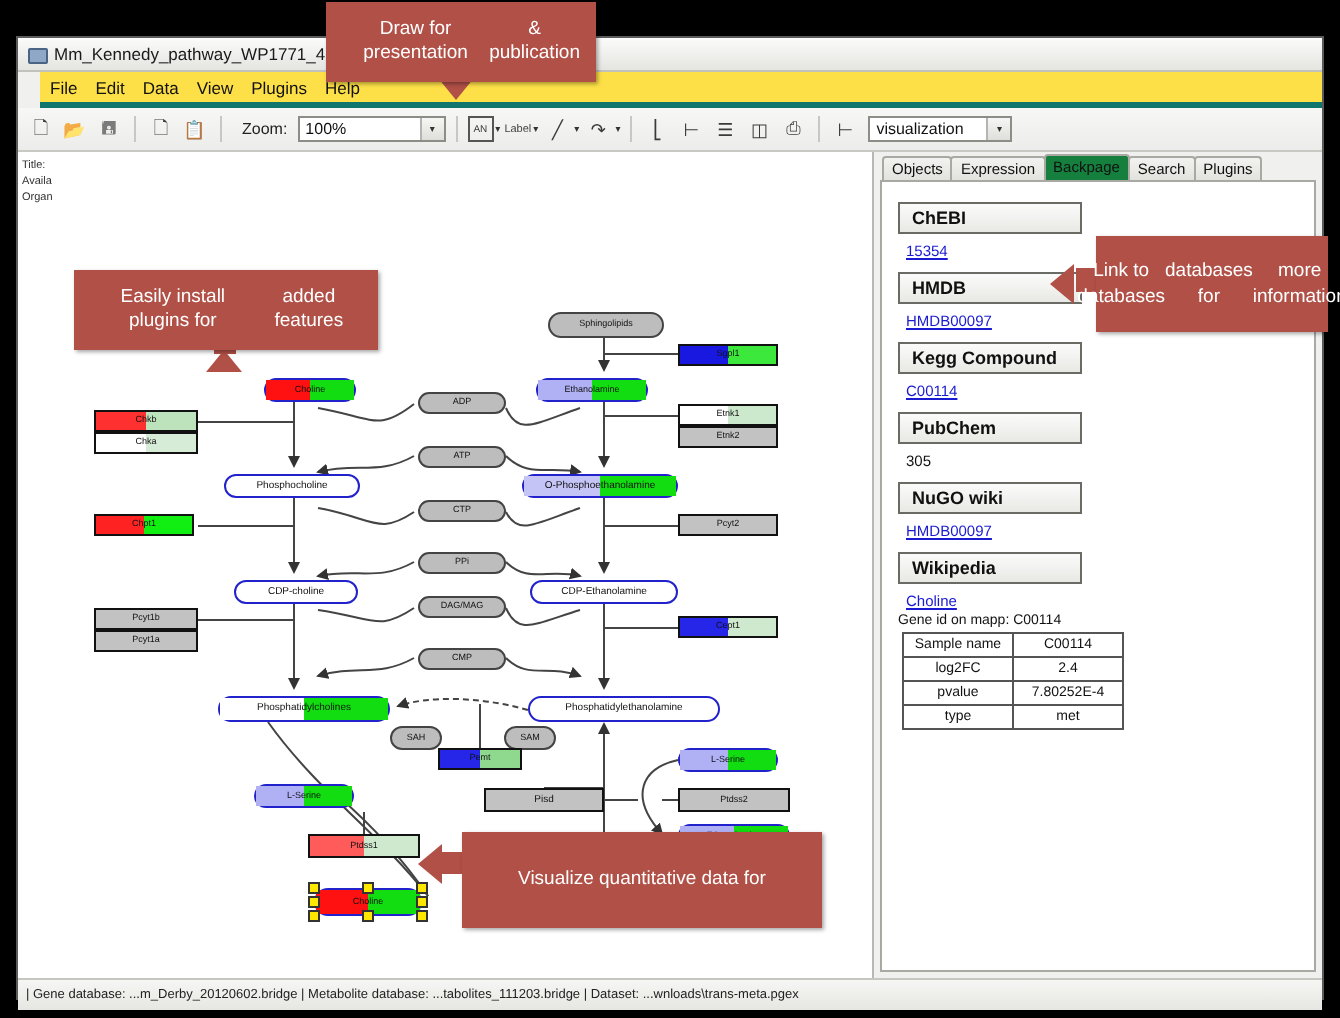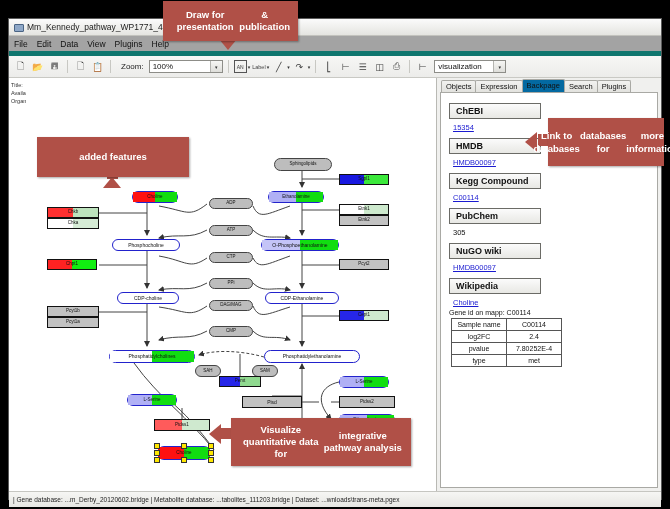--- a/index.html
+++ b/index.html
@@ -10,22 +10,22 @@
 
   
   .titlebar{height:16px;background:linear-gradient(#fbfbfb,#e4e4e0);
             border-bottom:1px solid #c2c2bd;display:flex;align-items:center;padding:0 4px;}
   .tb-ico{width:10px;height:10px;margin-right:4px;position:relative;flex:0 0 auto;}
   .tb-ico:before{content:"";position:absolute;left:1px;top:2px;width:8px;height:6px;
      background:#8fa8c8;border:1px solid #4a6484;border-radius:1px;}
   .tb-title{font-size:8.5px;color:#1a1a1a;white-space:nowrap;overflow:hidden;}
 
   
-  .menubar{height:15px;background:#a3a3a3;border-bottom:5px solid #0f766e;
-           display:flex;align-items:center;padding-left:5px;}
+  .menubar{height:15px;background:#fde047;border-bottom:3px solid #0f766e;
+           display:flex;align-items:center;padding-left:5px;margin-left:11px;}
   .menubar span{font-size:8.5px;color:#111;margin-right:9px;cursor:default;}
 
   
   .toolbar{height:21px;background:linear-gradient(#f7f7f5,#ececea);
            border-bottom:1px solid #c9c9c4;display:flex;align-items:center;padding-left:4px;gap:2px;}
   .tbtn{width:15px;height:15px;display:flex;align-items:center;justify-content:center;
         font-size:9px;color:#3a3a3a;}
   .tsep{width:1px;height:13px;background:#c8c8c3;margin:0 3px;}
   .zoomlbl{font-size:8px;color:#222;margin:0 3px 0 5px;}
   .combo{height:13px;border:1px solid #8d8d88;background:#fff;display:flex;align-items:center;
@@ -41,21 +41,21 @@
   .canvaswrap{position:relative;width:427px;background:#fff;border-right:1px solid #b9b9b4;overflow:hidden;}
   .sidepanel{flex:1;background:#f0f0ee;display:flex;flex-direction:column;}
 
   
   .meta{position:absolute;left:2px;top:3px;font-size:5.5px;color:#333;line-height:8px;}
 
   
   .tabs{display:flex;height:14px;align-items:flex-end;padding-left:4px;background:#f0f0ee;}
   .tab{font-size:7.5px;padding:1px 4px 1px;border:1px solid #a9a9a4;border-bottom:none;
        background:linear-gradient(#f2f2f0,#e2e2de);color:#111;margin-right:-1px;border-radius:2px 2px 0 0;}
-  .tab.sel{background:#0369a1;padding-bottom:2px;position:relative;z-index:2;font-weight:normal;}
+  .tab.sel{background:#15803d;padding-bottom:2px;position:relative;z-index:2;font-weight:normal;}
   .panelbody{flex:1;background:#fff;border:1px solid #a9a9a4;margin:0 3px 3px 3px;
              overflow:hidden;position:relative;padding:6px 0 0 8px;}
   .dbhdr{display:inline-block;min-width:78px;border:1px solid #6b6b66;
          background:linear-gradient(#fbfbfb,#e8e8e4);font-size:9px;font-weight:bold;color:#111;
          padding:2px 6px;margin-top:4px;}
   .dblink{display:block;font-size:7.5px;color:#1a1ad0;text-decoration:underline;margin:4px 0 2px 4px;}
   .dbplain{display:block;font-size:7.5px;color:#111;margin:4px 0 2px 4px;}
   .exp-title{font-size:9.5px;font-weight:bold;color:#000;margin:10px 0 6px 0;}
   .geneid{font-size:7px;color:#111;margin-bottom:2px;}
   table.exp{border-collapse:collapse;margin-left:2px;}
@@ -74,21 +74,21 @@
   .metab-grey{border:1px solid #444;border-radius:7px;background:#bdbdbd;}
   .gene{border:1px solid #111;background:#c0c0c0;}
   .lbl{position:relative;z-index:3;pointer-events:none;}
   .half{position:absolute;top:0;bottom:0;}
   svg.curves{position:absolute;left:0;top:0;width:427px;height:413px;}
 
   
   .handle{position:absolute;width:4px;height:4px;background:#ffe800;border:1px solid #333;}
 
   
-  .callout{position:absolute;background:#b05047;color:#fff;font-weight:bold;text-align:center;
+  .callout{position:absolute;background:#b05047;color:#fff;font-weight:normal;text-align:center;
            font-size:9.5px;line-height:12px;box-shadow:1px 1px 2px rgba(0,0,0,.35);z-index:40;
            display:flex;align-items:center;justify-content:center;padding:20px 8px;box-sizing:border-box;}
   .arrow-dn{position:absolute;width:0;height:0;border-left:9px solid transparent;
             border-right:9px solid transparent;border-top:11px solid #b05047;z-index:39;}
   .arrow-up{position:absolute;width:0;height:0;border-left:9px solid transparent;
             border-right:9px solid transparent;border-bottom:11px solid #b05047;z-index:39;}
   .arrow-lf{position:absolute;width:0;height:0;border-top:10px solid transparent;
             border-bottom:10px solid transparent;border-right:12px solid #b05047;z-index:39;}
   .stem{position:absolute;background:#b05047;z-index:38;}
 </style>
@@ -362,28 +362,28 @@
             <span class="lbl" style="font-size: 4.5px;">Ptdss2</span>
           </div>
           <div class="node gene" style="left: 145px; top: 341px; width: 56px; height: 12px;">
             <div class="half" style="left: 0px; width: 50%; background: rgb(255, 91, 91);"></div>
             <div class="half" style="right: 0px; width: 50%; background: rgb(207, 233, 207);"></div>
             <span class="lbl" style="font-size: 4.5px;">Ptdss1</span>
           </div>
         </div>
 
       <div class="callout" id="co-plugins" style="left:28px;top:59px;width:152px;height:33px;">
+          <div>Easily install plugins for</div>
           <div>added features</div>
         </div>
       <div class="stem" style="left:98px;top:92px;width:11px;height:9px;"></div>
       <div class="arrow-up" style="left:94px;top:99px;"></div>
 
       <div class="callout" id="co-visualize" style="left:222px;top:340px;width:180px;height:48px;">
           <div>Visualize quantitative data  for</div>
-          <div>integrative pathway analysis</div>
         </div>
       <div class="stem" style="left:212px;top:350px;width:12px;height:11px;"></div>
       <div class="arrow-lf" style="left:200px;top:346px;"></div>
 
     </div>
 
     <div class="sidepanel">
       <div class="tabs">
         <div class="tab">Objects</div>
         <div class="tab">Expression</div>

